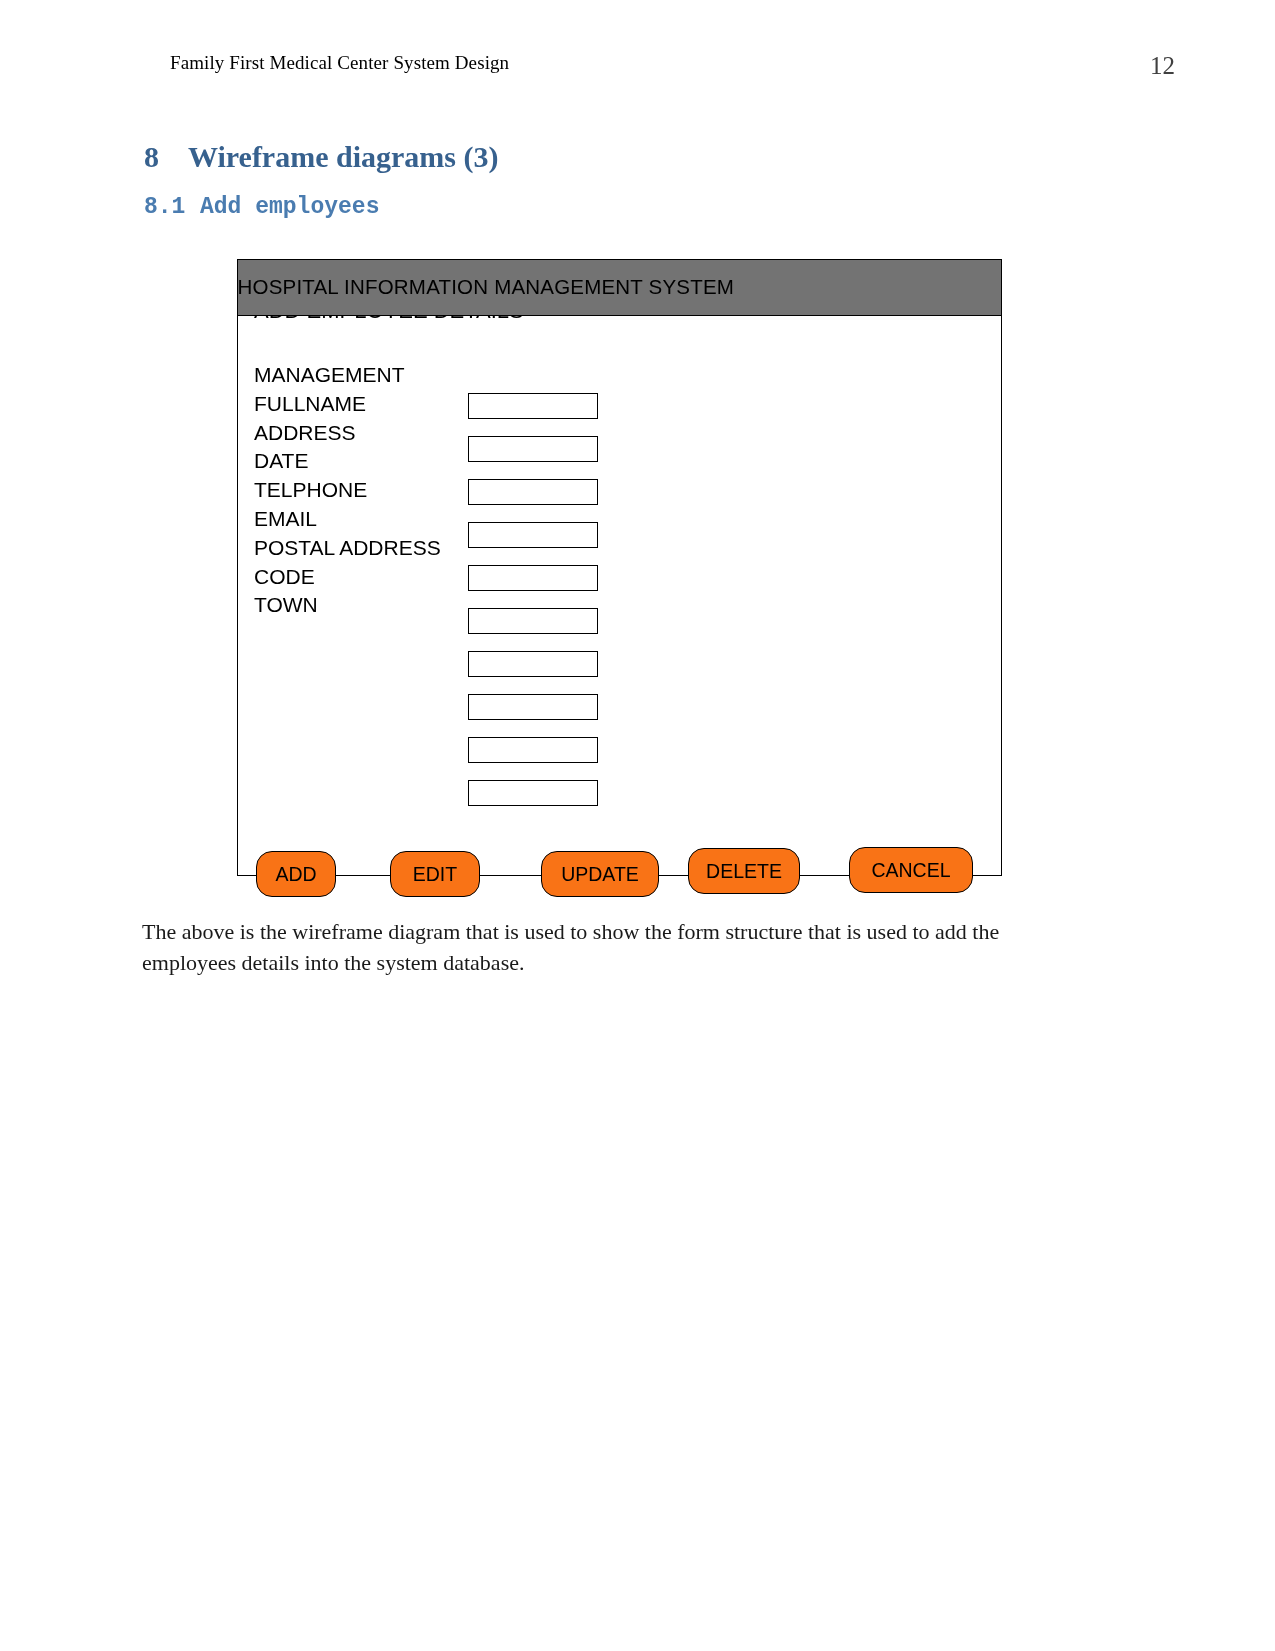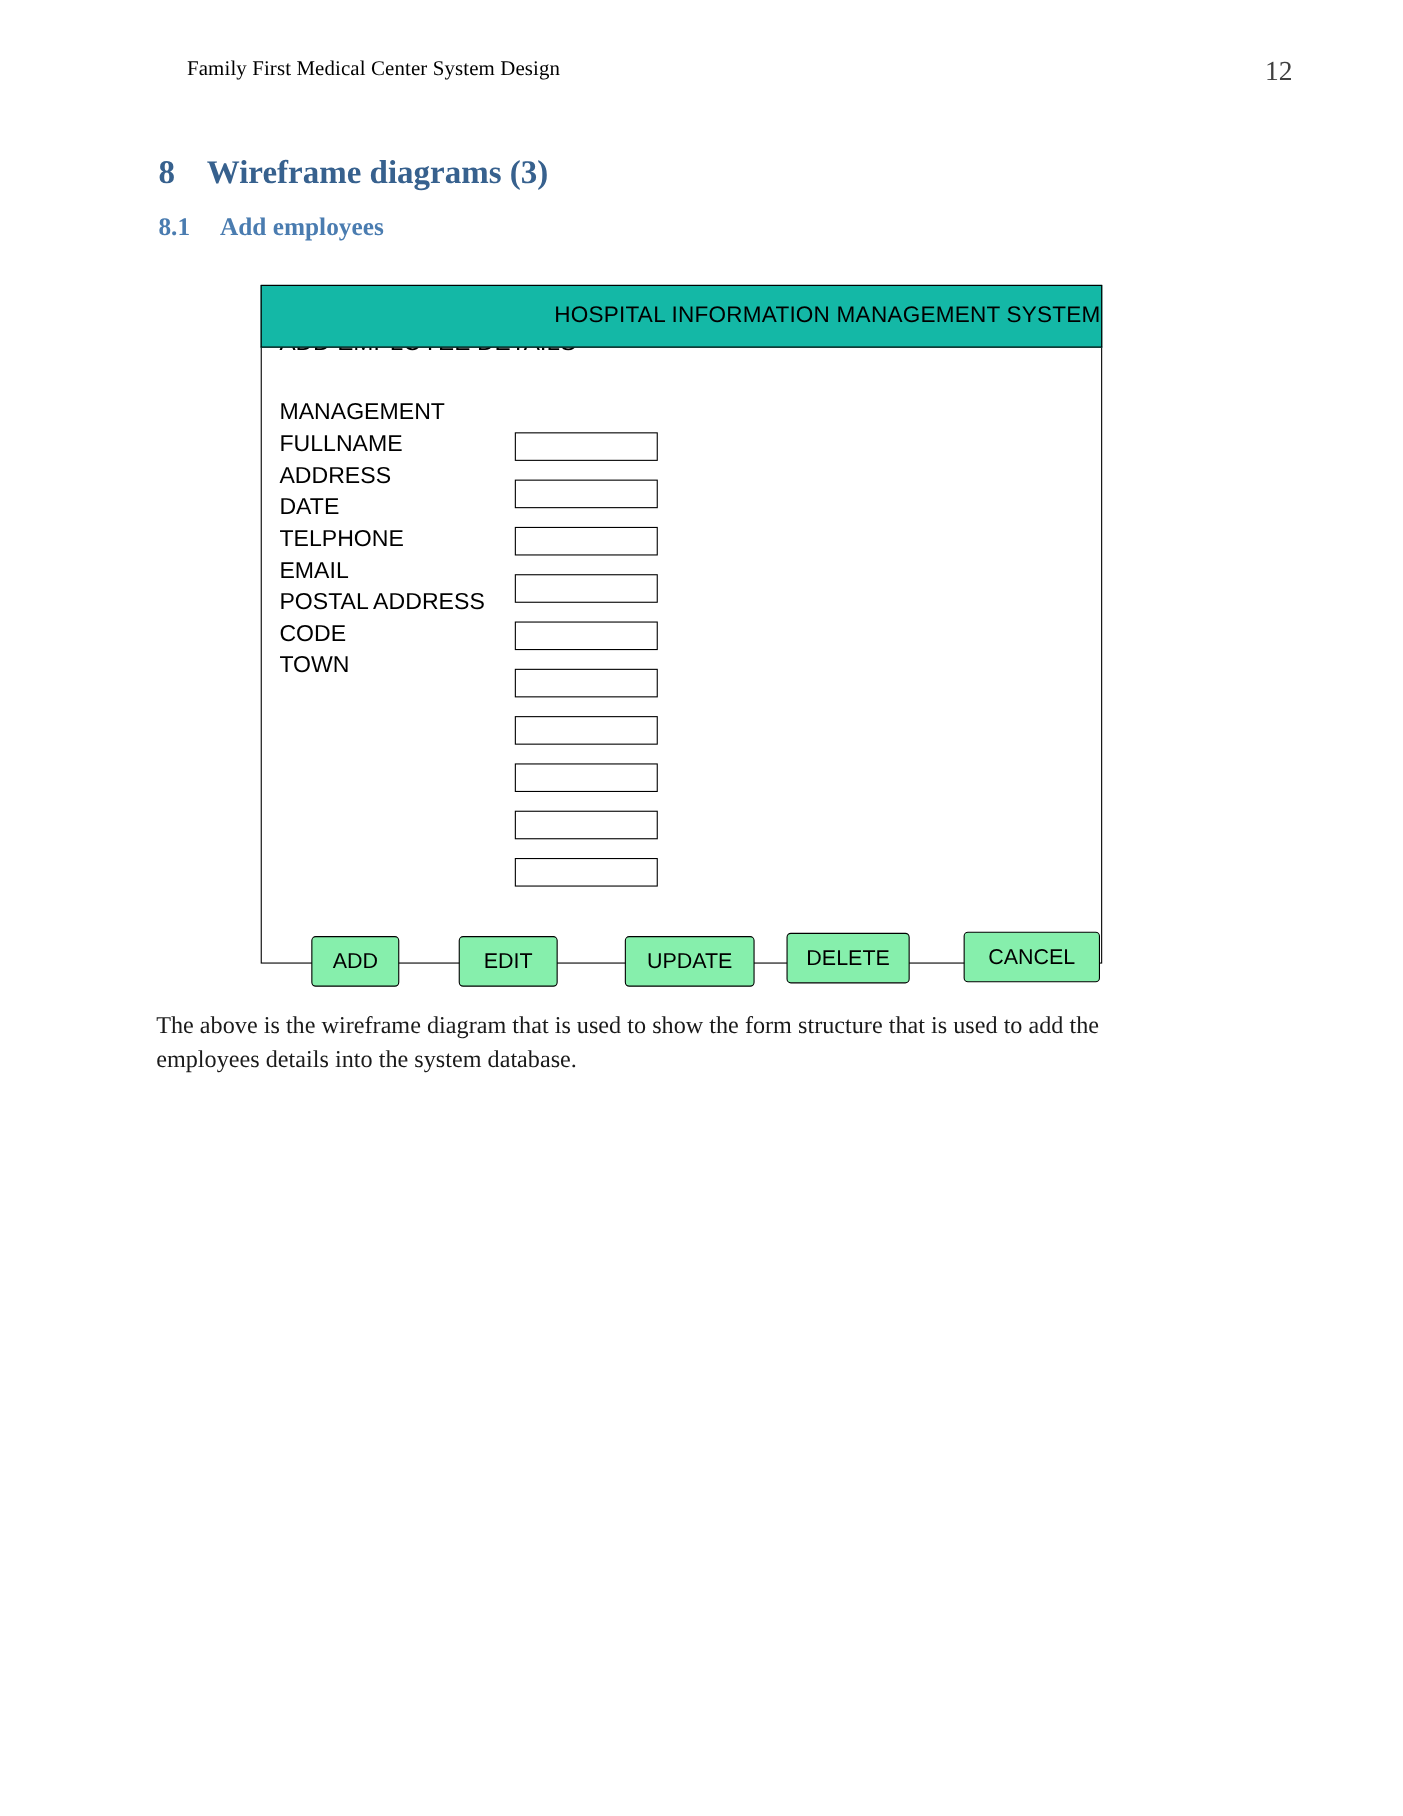--- a/index.html
+++ b/index.html
@@ -65,21 +65,21 @@
   }
   .h1-num { width: 44px; flex: none; }
   .h1-text { white-space: nowrap; }
 
   .h2-block {
     position: absolute;
     left: 144px;
     top: 194px;
     display: flex;
     align-items: baseline;
-    font-family: Liberation Serif, serif;
+    font-family: Liberation Mono, monospace;
     font-weight: bold;
     font-size: 23px;
     color: #4a7cb0;
   }
   .h2-num { width: 56px; flex: none; }
   .h2-text { white-space: nowrap; }
 
   
   .wireframe {
     position: absolute;
@@ -94,25 +94,25 @@
 
   
   .wf-titlebar {
     position: absolute;
     left: -1.5px;
     top: -1.5px;
     width: 765px;
     height: 57px;
     box-sizing: border-box;
     border: 1.5px solid #000;
-    background: #14b8a6;
+    background: #737373;
     z-index: 3;
     display: flex;
     align-items: center;
-    justify-content: flex-end;
+    justify-content: flex-start;
   }
   .wf-title-text {
     font-family: "Liberation Sans", sans-serif;
     font-size: 20.5px;
     color: #000;
     letter-spacing: 0.2px;
     white-space: nowrap;
   }
 
   
@@ -178,31 +178,30 @@
   .wf-buttons {
     position: absolute;
     left: 0;
     top: 0;
     width: 100%;
     height: 100%;
   }
   .wf-btn {
     position: absolute;
     border: 1.3px solid #000;
-    border-radius: 4px;
-    background: #86efac;
+    border-radius: 16px;
+    background: #f97316;
     box-sizing: border-box;
     display: flex;
     align-items: center;
     justify-content: center;
     font-family: "Liberation Sans", sans-serif;
     font-size: 19.5px;
     color: #000;
     white-space: nowrap;
-    margin-left: 27px;
   }
 
   
   .caption {
     position: absolute;
     left: 142px;
     top: 916px;
     width: 935px;
     font-family: Liberation Serif, serif;
     font-size: 22px;

